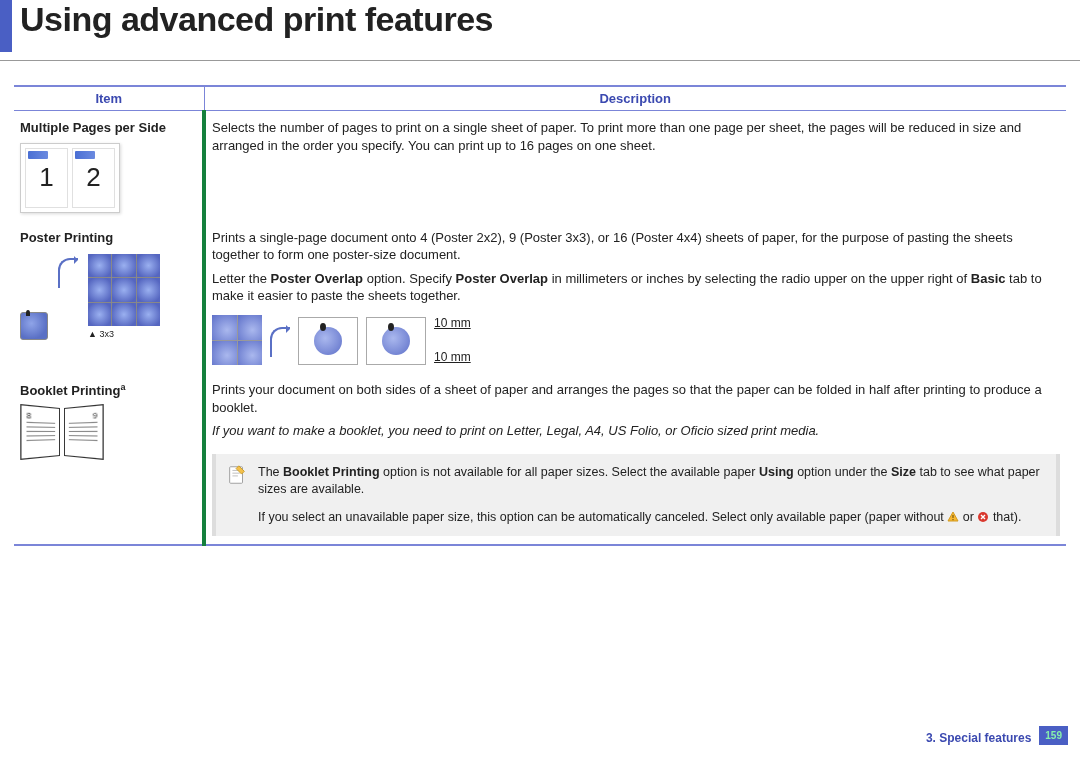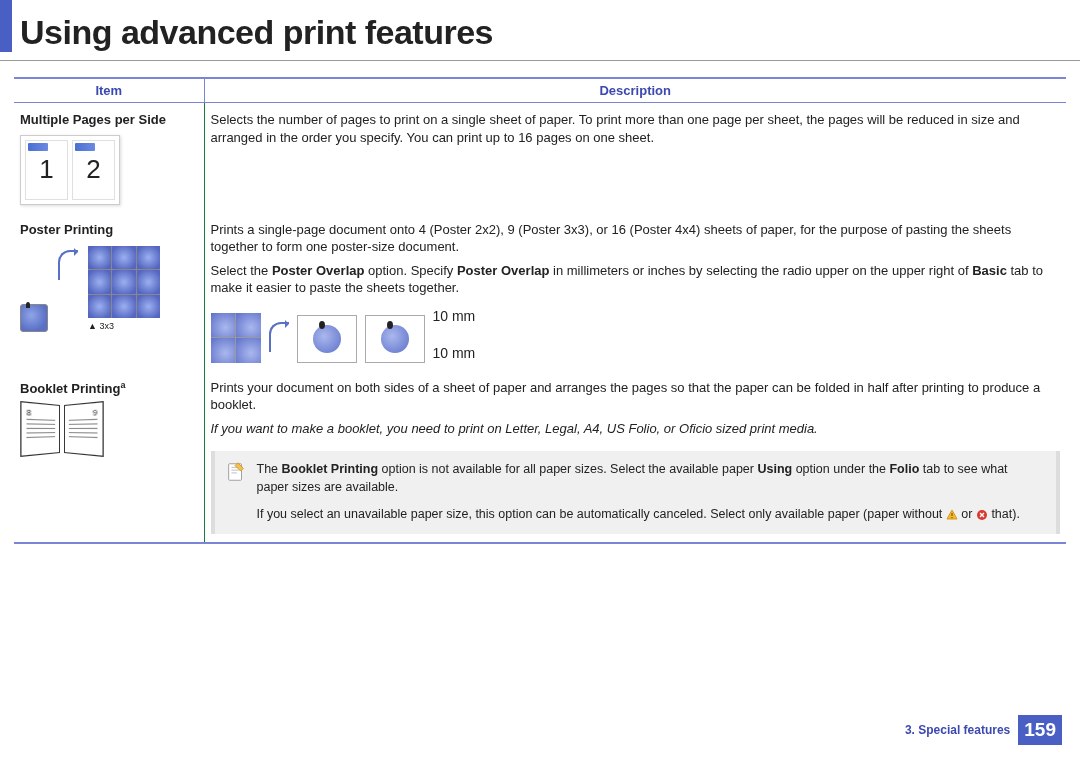--- a/index.html
+++ b/index.html
@@ -1,17 +1,17 @@
 <!DOCTYPE html>
 <html><head>
 <meta charset="utf-8">
 <style>
   * { margin: 0; padding: 0; box-sizing: border-box; }
   body { font-family: "Segoe UI", Myriad, Arial, sans-serif; background: #fff; color: #222; width: 1080px; height: 763px; position: relative; }
-  .title-bar { display: flex; align-items: flex-end; border-bottom: 1px solid #999; padding-bottom: 8px; margin-bottom: 4px;}
+  .title-bar { display: flex; align-items: flex-start; border-bottom: 1px solid #999; padding-bottom: 8px; margin-bottom: 12px;}
   .title-accent { width: 12px; height: 52px; background: #4a5fc4; margin-right: 8px; }
   .page-title { font-size: 34px; font-weight: 700; letter-spacing: -0.5px; }
   .content { padding: 12px 14px; }
   table.feature-table { width: 100%; border-collapse: collapse; }
   table.feature-table thead th { border-top: 2px solid #7b85d8; border-bottom: 1px solid #7b85d8; color: #3b49b0; font-size: 13px; padding: 4px 6px; }
   table.feature-table td { vertical-align: top; padding: 8px 6px; font-size: 13px; line-height: 1.35; }
   .col-item { width: 190px; border-right: 1px solid #7b85d8; }
   .item-label { font-weight: 700; font-size: 13px; margin-bottom: 6px; display:block;}
   .thumb-box { margin-top: 4px; }
   
@@ -35,34 +35,34 @@
   .booklet .pn { position:absolute; top:4px; font-size:7px;}
   .booklet .lines { position:absolute; top:14px; left:4px; right:4px; }
   .booklet .lines span{ display:block; height:1px; background:#888; margin-bottom:3px;}
   
   .poster-desc-imgs { display:flex; align-items:flex-end; gap:8px; margin-top:10px;}
   .tile4 { width:50px; height:50px; display:grid; grid-template-columns:1fr 1fr; grid-template-rows:1fr 1fr; gap:1px; background:#999;}
   .tile4 div{ background: radial-gradient(circle at 60% 60%, #aab8ee, #5d6fc8);}
   .overlap-box { width:60px; height:48px; border:1px solid #aaa; position:relative; display:flex; align-items:center; justify-content:center;}
   .overlap-box .ball{ width:28px; height:28px; background: radial-gradient(circle at 40% 40%, #aab8ee, #5d6fc8); border-radius:50%; position:relative;}
   .overlap-box .ant{ position:absolute; top:-4px; left:6px; width:6px; height:8px; background:#222; border-radius:50%;}
-  .dim-label { font-size:14px; }
+  .dim-label { font-size:12px;text-decoration:underline; }
   .dim-col { display:flex; flex-direction:column; gap:18px; align-items:flex-start;}
   
   .note-box { background:#f0f0f0; border-left:4px solid #ddd; border-right:4px solid #ddd; padding:10px 14px 10px 42px; position:relative; margin-top:14px; font-size:12.5px; line-height:1.4;}
   .note-icon { position:absolute; left:10px; top:10px; width:22px; height:22px; }
   .note-icon svg{ width:100%; height:100%;}
   .warn-tri { display:inline-block; width:12px; height:12px; vertical-align:middle;}
   .cancel-cir { display:inline-block; width:12px; height:12px; vertical-align:middle;}
-  table.feature-table tbody tr td.col-item { border-right:1px solid #15803d;}
+  table.feature-table tbody tr td.col-item { border-right:4px solid #15803d;}
   .bottom-border-row td { border-bottom: 2px solid #7b85d8; padding-bottom:12px;}
   
-  .footer { position:absolute; bottom:18px; right:18px; display:flex; align-items:center; gap:8px; font-size:12px;}
+  .footer { position:absolute; bottom:18px; right:12px; display:flex; align-items:flex-end; gap:8px; font-size:12px;}
   .footer .chapter { color:#3b49b0; font-weight:700;}
-  .footer .pnum { background:#4a5fc4; color:#ffffff; font-weight:700; padding:4px 6px; font-size:19px;}
+  .footer .pnum { background:#4a5fc4; color:#86efac; font-weight:700; padding:4px 6px; font-size:10px;}
   .sup { font-size:9px; vertical-align: super;}
 </style>
 </head>
 <body>
 
 <div class="title-bar">
   <div class="title-accent"></div>
   <h1 class="page-title">Using advanced print features</h1>
 </div>
 
@@ -115,21 +115,21 @@
                   <div></div>
                   <div></div>
             </div>
             <div class="poster-caption">▲ 3x3</div>
           </div>
         </div>
       </td>
       <td>
         <p>Prints a single-page document onto 4 (Poster 2x2), 9 (Poster 3x3), or 16 (Poster 4x4) sheets of paper, for the purpose of pasting the sheets together to form one poster-size document.</p>
         <p style="margin-top:6px;">
-          <span>Select the </span><b>Poster Overlap</b><span> option. Specify </span><b>Poster Overlap</b><span> in millimeters or inches by selecting the radio upper on the upper right of </span><b>Basic</b><span> tab to make it easier to paste the sheets together.</span>
+          <span>Letter the </span><b>Poster Overlap</b><span> option. Specify </span><b>Poster Overlap</b><span> in millimeters or inches by selecting the radio upper on the upper right of </span><b>Basic</b><span> tab to make it easier to paste the sheets together.</span>
         </p>
         <div class="poster-desc-imgs">
           <div class="tile4">
                 <div></div>
                 <div></div>
                 <div></div>
                 <div></div>
               </div>
           <div class="arrow-curve" style="align-self:center;"></div>
           <div class="overlap-box">
@@ -183,21 +183,21 @@
         <p style="margin-top:6px;font-style:italic;">If you want to make a booklet, you need to print on Letter, Legal, A4, US Folio, or Oficio sized print media.</p>
         <div class="note-box">
           <span class="note-icon">
             <svg viewBox="0 0 24 24">
                   <rect x="4" y="3" width="14" height="18" rx="1" fill="#fff" stroke="#999"></rect>
                   <path d="M7 7h8M7 10h8M7 13h6" stroke="#bbb" stroke-width="1"></path>
                   <path d="M14 2l6 6-3 3-6-6z" fill="#f4c04a" stroke="#c79a2a"></path>
                 </svg>
           </span>
           <p>
-            <span>The </span><b>Booklet Printing</b><span> option is not available for all paper sizes. Select the available paper </span><b>Using</b><span> option under the </span><b>Folio</b><span> tab to see what paper sizes are available.</span>
+            <span>The </span><b>Booklet Printing</b><span> option is not available for all paper sizes. Select the available paper </span><b>Using</b><span> option under the </span><b>Size</b><span> tab to see what paper sizes are available.</span>
           </p>
           <p style="margin-top:10px;">
             <span>If you select an unavailable paper size, this option can be automatically canceled. Select only available paper (paper without </span>
             <span class="warn-tri"><svg viewBox="0 0 12 12">
                     <path d="M6 1 L11 10 H1 Z" fill="#f7b731" stroke="#d39a1f"></path>
                     <rect x="5.4" y="4" width="1.2" height="3" fill="#7a5b10"></rect>
                     <rect x="5.4" y="8" width="1.2" height="1.2" fill="#7a5b10"></rect>
                   </svg></span>
             <span> or </span>
             <span class="cancel-cir"><svg viewBox="0 0 12 12">

